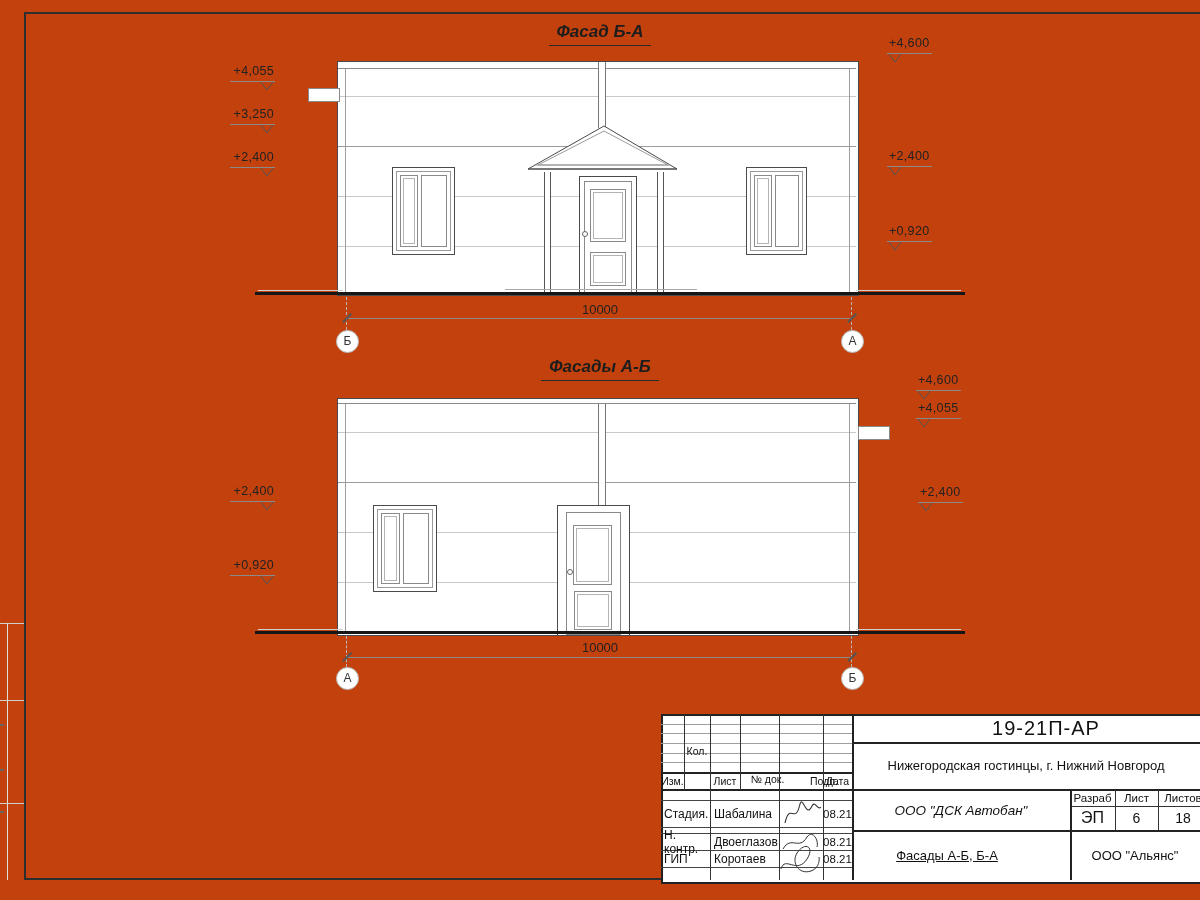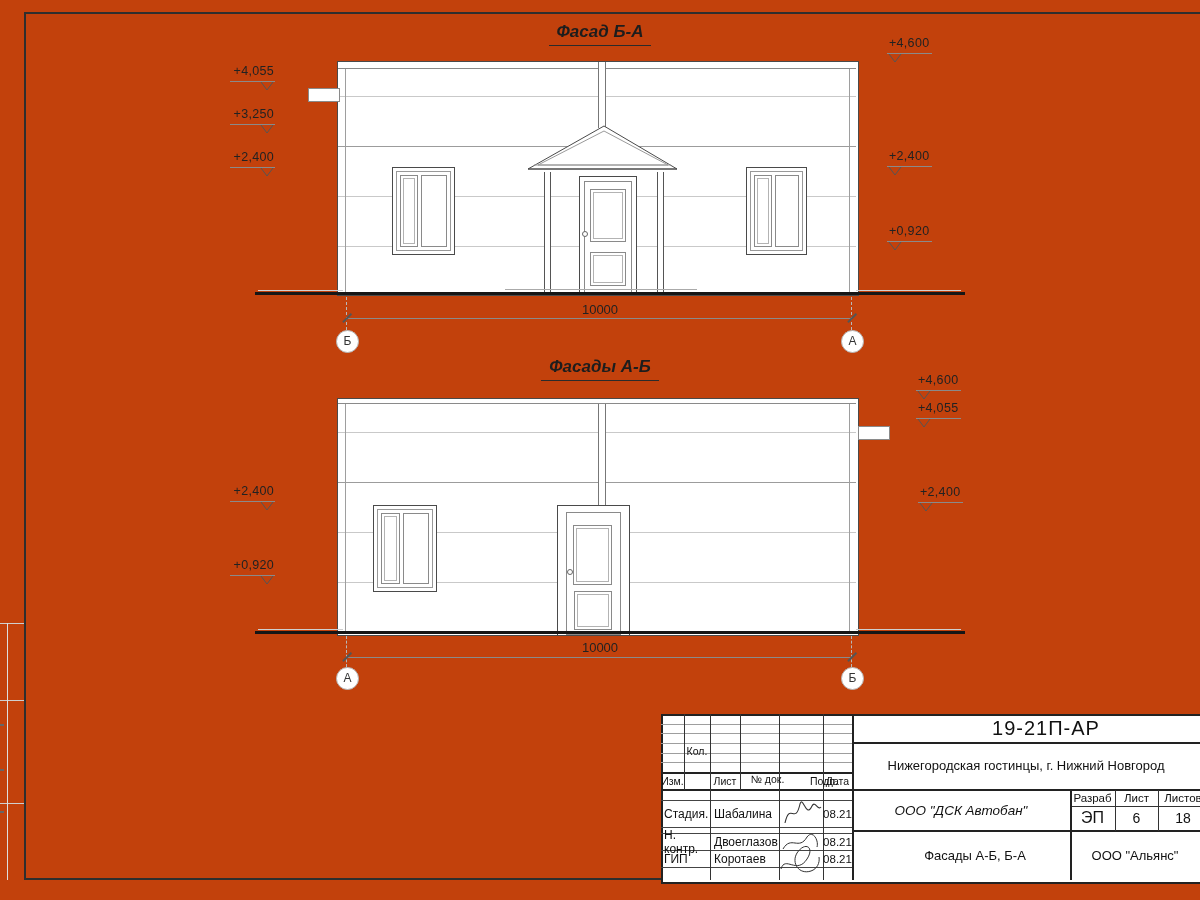--- a/index.html
+++ b/index.html
@@ -281,16 +281,16 @@
   <div class="tb-cell" style="left:852px;top:743px;width:348px;height:46px;flex-direction:column;font-size:13px;line-height:18px;">
     <div>Нижегородская гостинцы, г. Нижний Новгород</div>
   </div>
   <div class="tb-cell" style="left:852px;top:790px;width:218px;height:40px;font-size:13.5px;font-style:italic;">ООО "ДСК Автобан"</div>
   <div class="tb-cell" style="left:1070px;top:790px;width:45px;height:16px;font-size:11.5px;">Разраб</div>
   <div class="tb-cell" style="left:1115px;top:790px;width:43px;height:16px;font-size:11.5px;">Лист</div>
   <div class="tb-cell" style="left:1158px;top:790px;width:50px;height:16px;font-size:11.5px;">Листов</div>
   <div class="tb-cell" style="left:1070px;top:806px;width:45px;height:24px;font-size:16px;">ЭП</div>
   <div class="tb-cell" style="left:1115px;top:806px;width:43px;height:24px;font-size:14px;">6</div>
   <div class="tb-cell" style="left:1158px;top:806px;width:50px;height:24px;font-size:14px;">18</div>
-  <div class="tb-cell" style="left:852px;top:831px;width:246px;height:48px;font-size:13px;">Фасады А-Б, Б-А</div>
+  <div class="tb-cell" style="left:824px;top:831px;width:246px;height:48px;font-size:13px;text-decoration:underline;">Фасады А-Б, Б-А</div>
   <div class="tb-cell" style="left:1070px;top:831px;width:130px;height:48px;font-size:13px;">ООО "Альянс"</div>
 
 </div>
 
 </body></html>

